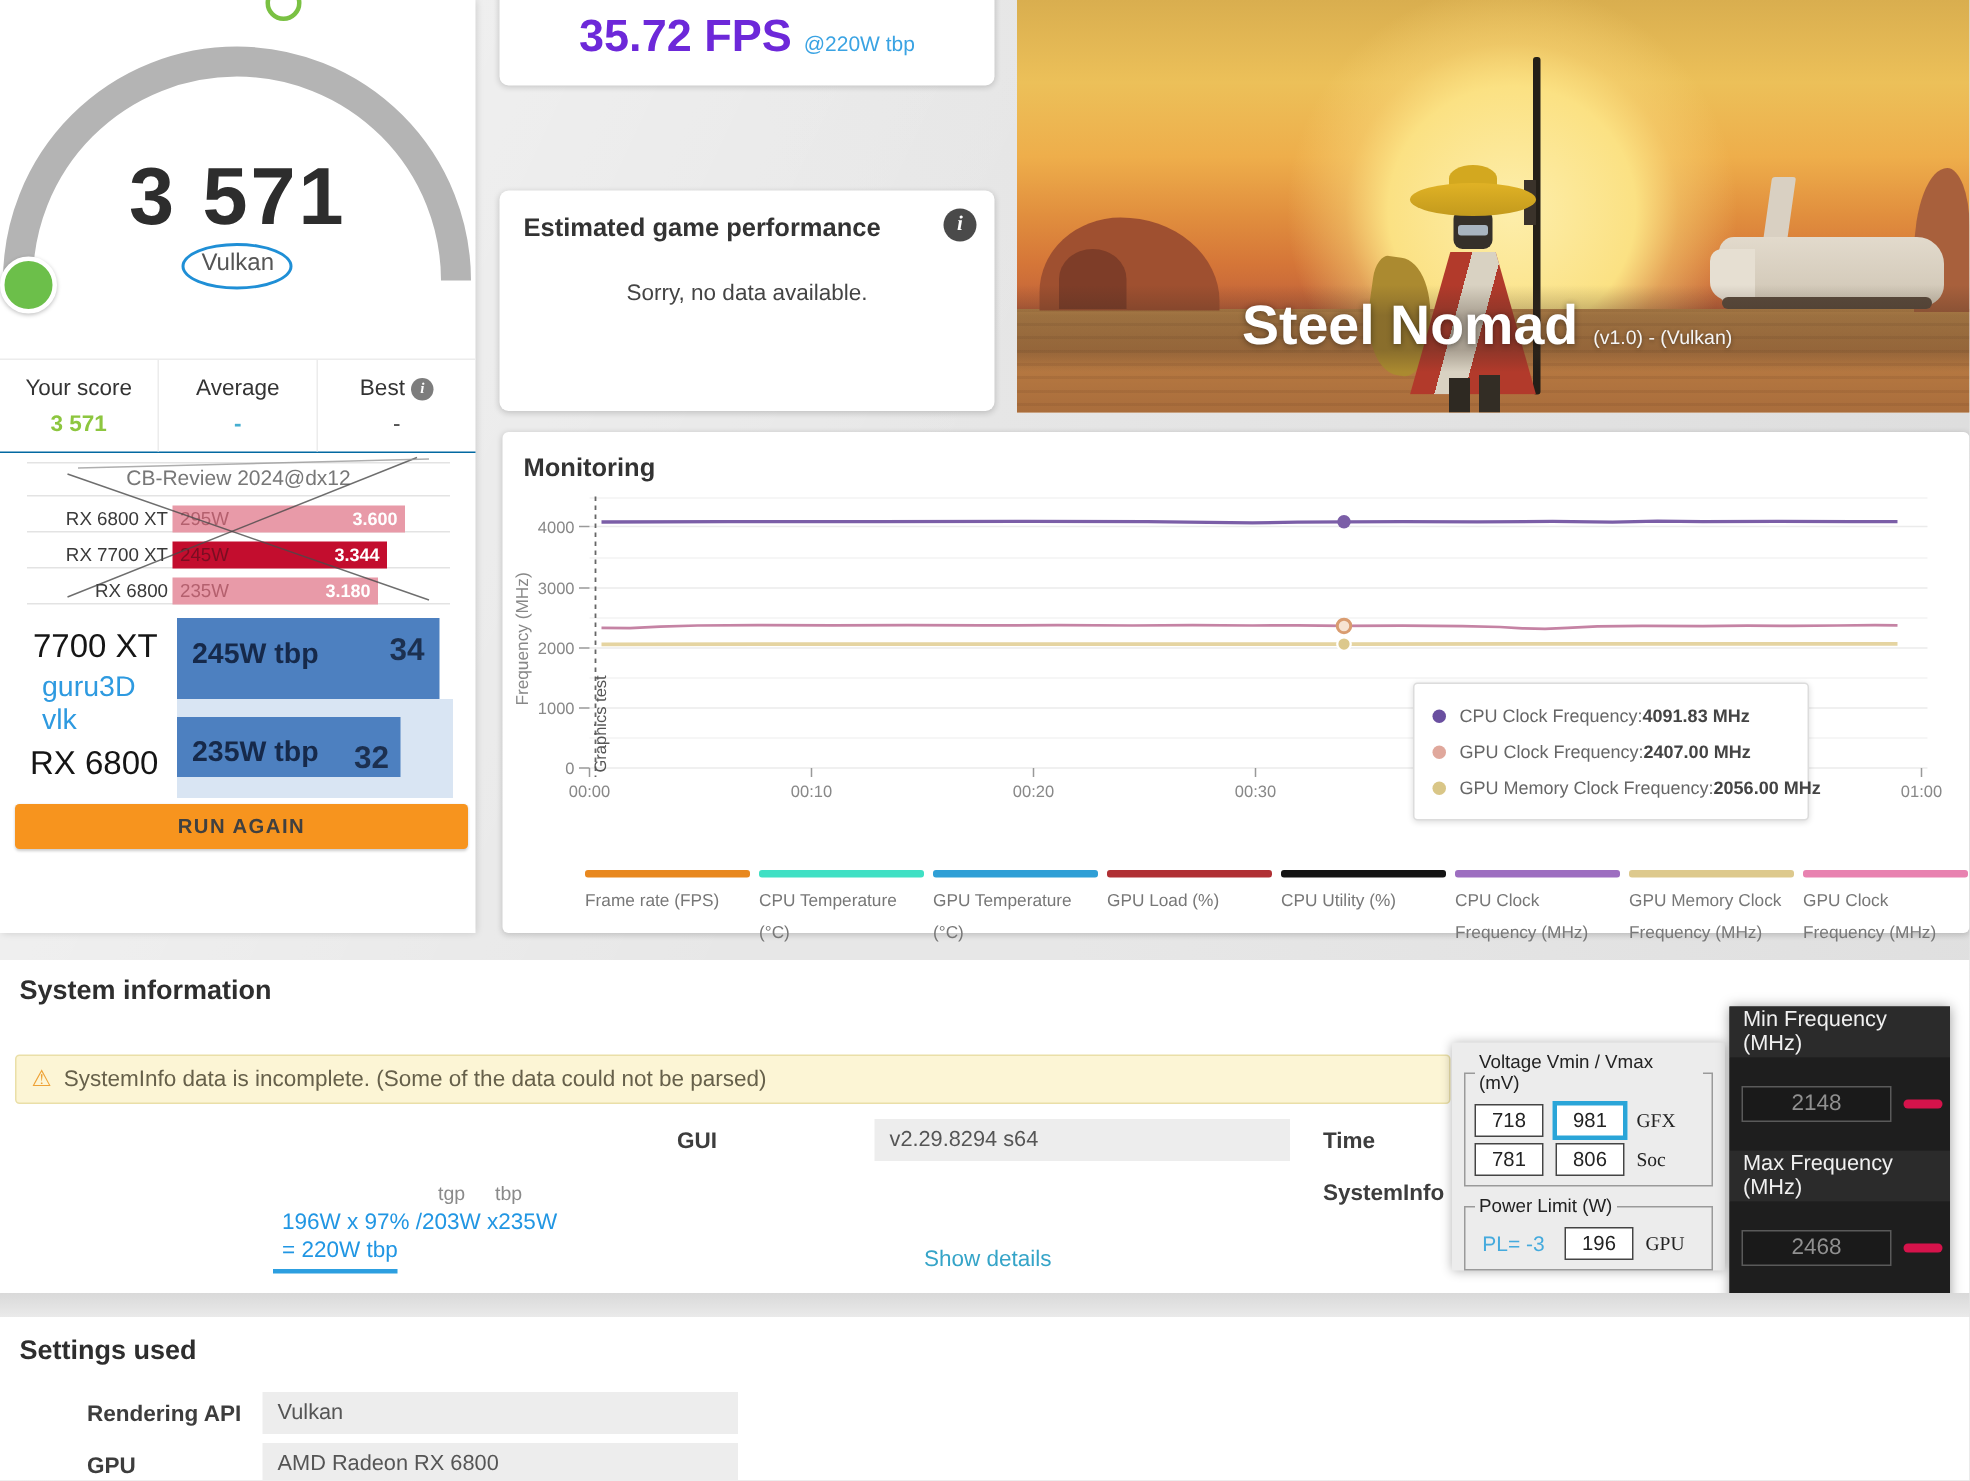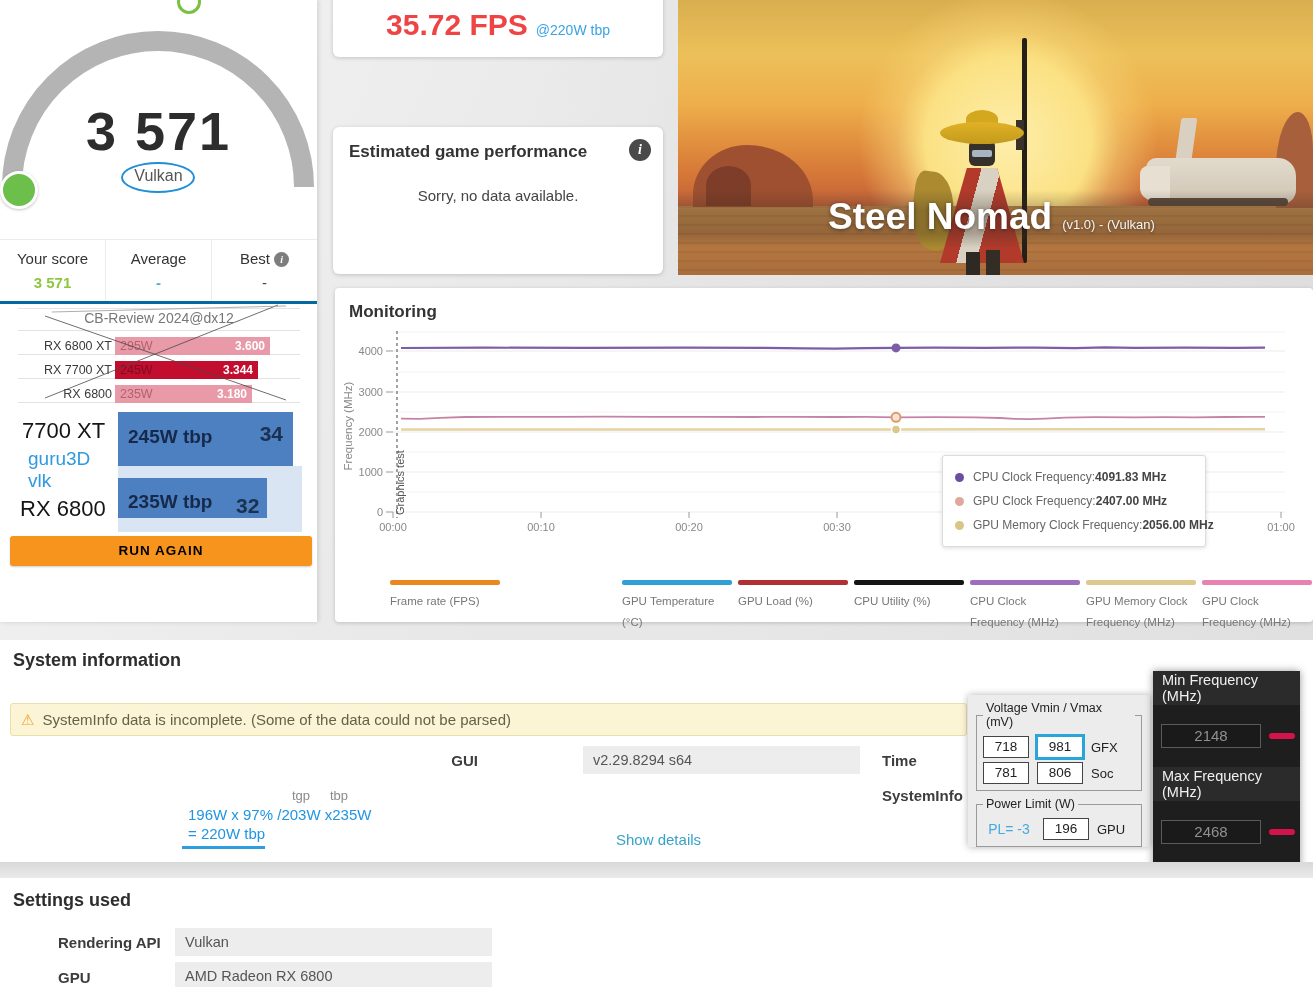--- a/index.html
+++ b/index.html
@@ -14,21 +14,21 @@
   .abs{position:absolute;}
   .card{position:absolute;background:#fff;border-radius:6px;box-shadow:0 1px 4px rgba(0,0,0,0.18);}
 
   
   .left-panel{left:0;top:0;width:317px;height:622px;background:#fff;box-shadow:1px 0 5px rgba(0,0,0,0.15);}
   .gauge-score{left:0;top:100px;width:317px;text-align:center;font-size:54px;font-weight:bold;color:#2d2d2d;letter-spacing:2px;}
   .gauge-api{left:0;top:167px;width:317px;text-align:center;font-size:16px;color:#555;}
   .api-ellipse{left:121px;top:162px;width:70px;height:27px;border:2.5px solid #1f8fd6;border-radius:50%;}
   .ring-marker{left:177px;top:-10px;width:18px;height:18px;border:3px solid #7ac143;border-radius:50%;background:#fff;}
   .green-dot{left:0;top:171px;width:32px;height:32px;background:#6cbf4a;border:3px solid #fff;border-radius:50%;box-shadow:0 1px 3px rgba(0,0,0,0.25);}
-  .res-row{left:0;top:239px;width:317px;height:61px;display:flex;border-top:1px solid #ececec;border-bottom:3px solid #0369a1;}
+  .res-row{left:0;top:239px;width:317px;height:61px;display:flex;border-top:1px solid #ececec;border-bottom:1px solid #0369a1;}
   .res-cell{flex:1;text-align:center;padding-top:10px;}
   .res-cell+.res-cell{border-left:1px solid #ececec;}
   .res-label{font-size:15px;color:#333;}
   .res-value{font-size:15px;margin-top:7px;color:#444;}
   .val-green{color:#8dc63f;font-weight:bold;}
   .val-teal{color:#46aed0;font-weight:bold;}
   .info-dot{display:inline-block;width:15px;height:15px;border-radius:50%;background:#7d7d7d;color:#fff;
     font:italic bold 10px/15px "Liberation Serif",serif;text-align:center;vertical-align:1px;}
   
   .cmp{left:8px;top:302px;width:302px;height:108px;}
@@ -40,27 +40,27 @@
   .cmp-score{position:absolute;right:5px;top:2px;font-size:12px;font-weight:bold;color:#fff;}
   .scribble{left:0;top:295px;width:317px;height:125px;pointer-events:none;}
   
   .ann{left:8px;top:410px;width:302px;height:125px;}
   .ann-track{position:absolute;left:110px;top:56px;width:184px;height:66px;background:#d9e5f3;}
   .ann-bar{position:absolute;background:#4d80c0;}
   .ann-bar-text{position:absolute;left:10px;font-size:19px;font-weight:bold;color:#16294a;}
   .ann-fps{position:absolute;font-size:21px;font-weight:bold;color:#1c3050;}
   .ann-gpu{position:absolute;font-size:22px;color:#151515;}
   .ann-src{position:absolute;font-size:19px;color:#2e9ae0;}
-  .run-btn{left:10px;top:536px;width:302px;height:30px;background:#f7941e;border-radius:3px;color:#000000;
+  .run-btn{left:10px;top:536px;width:302px;height:30px;background:#f7941e;border-radius:3px;color:#404040;
     font-size:13.5px;font-weight:bold;letter-spacing:1px;text-align:center;line-height:30px;cursor:pointer;box-shadow:0 1px 2px rgba(0,0,0,0.2);}
 
   
   .fps-card{left:333px;top:-10px;width:330px;height:67px;}
   .fps-line{position:absolute;left:0;top:18px;width:100%;text-align:center;}
-  .fps-big{font-size:30px;font-weight:bold;color:#ef4444;}
+  .fps-big{font-size:30px;font-weight:bold;color:#6d28d9;}
   .fps-note{font-size:14px;color:#3aa3e3;margin-left:8px;}
   .est-card{left:333px;top:127px;width:330px;height:147px;}
   .est-title{position:absolute;left:16px;top:15px;font-size:17px;font-weight:bold;color:#333;}
   .est-info{position:absolute;right:12px;top:12px;width:22px;height:22px;border-radius:50%;background:#4a4a4a;color:#fff;
     font:italic bold 14px/22px "Liberation Serif",serif;text-align:center;}
   .est-body{position:absolute;left:0;top:60px;width:100%;text-align:center;font-size:15px;color:#444;}
 
   
   .hero{left:678px;top:0;width:635px;height:275px;overflow:hidden;
     background:
@@ -101,21 +101,21 @@
   .ann-blue{position:absolute;font-size:15px;color:#2196e3;}
   .ann-underline{position:absolute;left:182px;top:206px;width:83px;height:3px;background:#2d9fe0;}
 
   
   .vpanel{left:968px;top:695px;width:182px;height:152px;background:#ececec;box-shadow:0 0 7px rgba(0,0,0,0.3);}
   .vpanel fieldset{margin:6px 8px 0 8px;border:1px solid #9a9a9a;padding:3px 6px 6px 6px;}
   .vpanel legend{font-size:12.5px;color:#222;padding:0 3px;}
   .vrow{display:flex;align-items:center;margin-top:4px;gap:8px;}
   .vfield{width:44px;height:20px;background:#fff;border:1px solid #444;font-size:13.5px;color:#222;text-align:center;line-height:20px;}
   .vfield.sel{border:3px solid #2aa5d8;width:44px;height:20px;line-height:20px;margin:-2px;}
-  .vlab{font-size:13px;color:#222;}
+  .vlab{font-size:13px;color:#222;font-family:Liberation Serif, serif;}
   .pltext{font-size:14px;color:#45aadd;width:52px;text-align:center;}
 
   
   .dpanel{left:1153px;top:671px;width:147px;height:287px;background:#222;box-shadow:0 0 8px rgba(0,0,0,0.4);}
   .drow-label{background:#2b2b2b;color:#f0f0f0;font-size:14.5px;padding-left:9px;display:flex;align-items:center;}
   .drow-input{background:#1e1e1e;position:relative;}
   .dinput{position:absolute;left:8px;top:19px;width:100px;height:24px;box-sizing:border-box;background:#1a1a1a;border:1px solid #5a5a5a;
     color:#909090;font-size:15px;text-align:center;line-height:22px;}
   .dinput.sel{border:2px solid #1d9ad5;color:#a8a8a8;}
   .dslider{position:absolute;left:116px;top:28px;width:26px;height:6px;background:#d5134b;border-radius:3px;cursor:pointer;}
@@ -310,20 +310,21 @@
         <span class="tt-val">2407.00 MHz</span>
       </div>
     <div class="tt-row">
         <span class="tt-dot" style="background: rgb(217, 198, 135);"></span>
         <span>GPU Memory Clock Frequency: </span>
         <span class="tt-val">2056.00 MHz</span>
       </div>
   </div>
 
   <div class="legend-item" style="left:23px;"><span class="legend-bar" style="background: rgb(232, 136, 31);"></span><span class="legend-label">Frame rate (FPS)</span></div>
+  <div class="legend-item" style="left:139px;"><span class="legend-bar" style="background: rgb(63, 224, 196);"></span><span class="legend-label">CPU Temperature (°C)</span></div>
   <div class="legend-item" style="left:255px;"><span class="legend-bar" style="background: rgb(47, 159, 214);"></span><span class="legend-label">GPU Temperature (°C)</span></div>
   <div class="legend-item" style="left:371px;"><span class="legend-bar" style="background: rgb(176, 48, 52);"></span><span class="legend-label">GPU Load (%)</span></div>
   <div class="legend-item" style="left:487px;"><span class="legend-bar" style="background: rgb(20, 20, 20);"></span><span class="legend-label">CPU Utility (%)</span></div>
   <div class="legend-item" style="left:603px;"><span class="legend-bar" style="background: rgb(157, 110, 192);"></span><span class="legend-label">CPU Clock Frequency (MHz)</span></div>
   <div class="legend-item" style="left:719px;"><span class="legend-bar" style="background: rgb(221, 201, 141);"></span><span class="legend-label">GPU Memory Clock Frequency (MHz)</span></div>
   <div class="legend-item" style="left:835px;"><span class="legend-bar" style="background: rgb(232, 130, 176);"></span><span class="legend-label">GPU Clock Frequency (MHz)</span></div>
 </div>
 
 <div class="abs sec-sys">
   <div class="sec-head" style="left:13px;top:10px;">System information</div>

